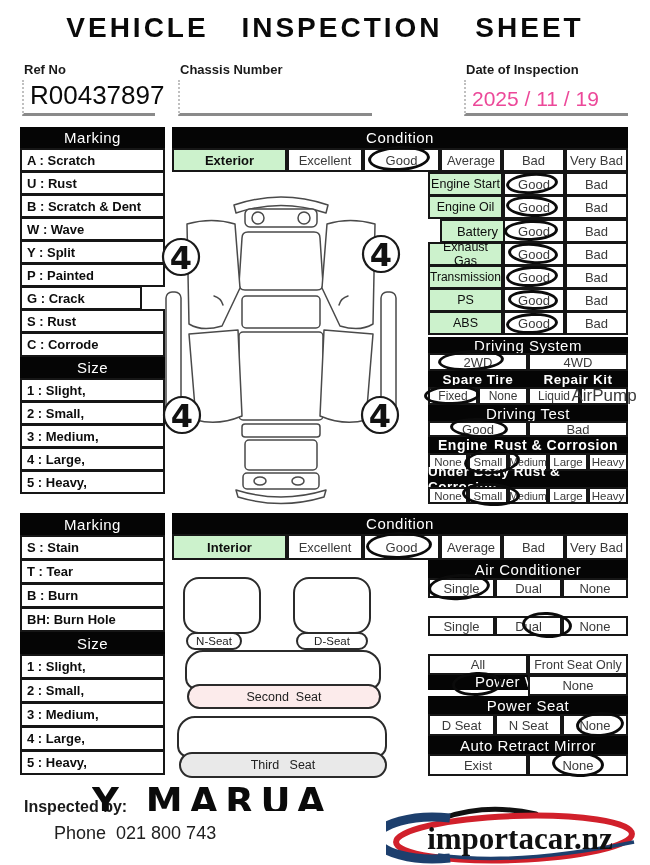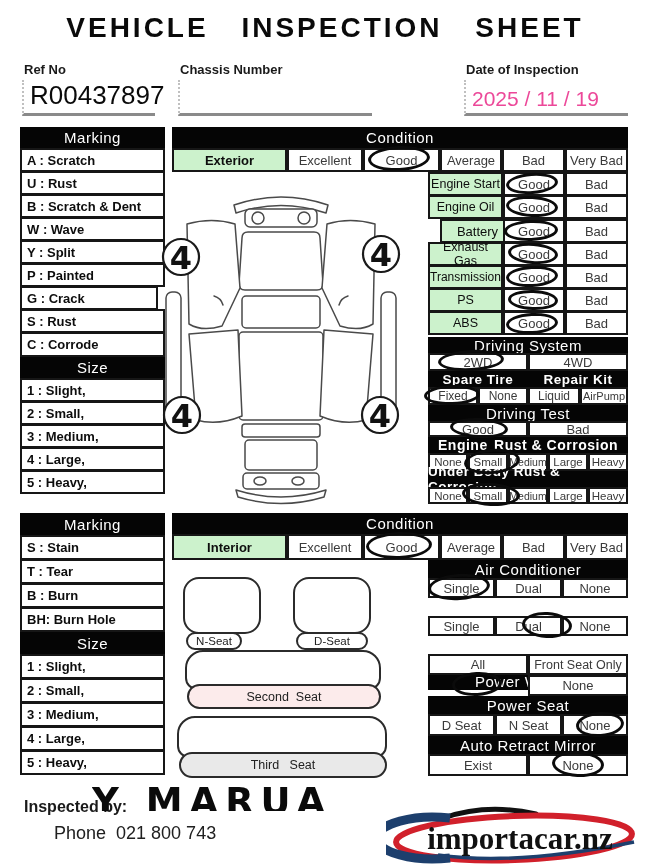--- a/index.html
+++ b/index.html
@@ -11,21 +11,21 @@
   .fl{font-size:13px;font-weight:700;color:#1a1a1a}
   .fbox{border-left:2px dotted #c0c0c0;border-bottom:3px solid #8a8a8a;background:#fff;
         display:flex;align-items:flex-end;padding:0 0 2px 6px}
   .hd{background:#050505;color:#fff;display:flex;align-items:center;justify-content:center;
       font-size:15px;letter-spacing:.5px}
   .hd.split{justify-content:space-between;padding:0 10px;font-weight:700;font-size:14px}
   .cell{background:#fff;border:2px solid #161616;display:flex;align-items:center;
         justify-content:center;font-size:13px;color:#3a3a3a;text-align:center}
   .green{background:#ccf2cc;color:#0d0d0d}
   .bold{font-weight:700;color:#0d0d0d}
-  .sm{font-size:11px}
+  .sm{font-size:17px}
   .lrow{background:#fff;border:2px solid #161616;display:flex;align-items:center;
         padding-left:5px;font-size:13px;font-weight:600;color:#0d0d0d;white-space:pre}
   .circ{border:3px solid #0b0b0b;border-radius:50%;background:transparent}
   .seatback{background:#fff;border:2px solid #2b2b2b}
   .seatlbl{background:#fff;border:2px solid #2b2b2b;display:flex;align-items:center;
            justify-content:center;font-size:11.5px;color:#222;white-space:pre}
   .sig{font-family:"DejaVu Sans",sans-serif;font-weight:700;font-size:37px;letter-spacing:7px;
        line-height:42px;transform:rotate(-1deg);color:#0a0a0a}
   .phone{font-size:18px;font-weight:500;color:#202020;white-space:pre}
 </style>
@@ -49,21 +49,21 @@
     <span style="font-size:21px;color:#ec4899">2025 / 11 / 19</span>
   </div>
 
   <div class="a hd" style="left:20px;top:127px;width:145px;height:21px">Marking</div>
   <div class="a lrow" style="left:20px;top:148px;width:145px;height:24px">A : Scratch</div>
   <div class="a lrow" style="left:20px;top:171px;width:145px;height:24px">U : Rust</div>
   <div class="a lrow" style="left:20px;top:194px;width:145px;height:24px">B : Scratch &amp; Dent</div>
   <div class="a lrow" style="left:20px;top:240px;width:145px;height:24px">Y : Split</div>
   <div class="a lrow" style="left:20px;top:217px;width:145px;height:24px">W : Wave</div>
   <div class="a lrow" style="left:20px;top:263px;width:145px;height:24px">P : Painted</div>
-  <div class="a lrow" style="left:20px;top:286px;width:138px;height:24px">G : Crack</div>
+  <div class="a lrow" style="left:20px;top:286px;width:122px;height:24px">G : Crack</div>
   <div class="a lrow" style="left:20px;top:309px;width:145px;height:24px">S : Rust</div>
   <div class="a lrow" style="left:20px;top:332px;width:145px;height:25px">C : Corrode</div>
   <div class="a hd" style="left:20px;top:357px;width:145px;height:21px">Size</div>
   <div class="a lrow" style="left:20px;top:378px;width:145px;height:24px">1 : Slight,</div>
   <div class="a lrow" style="left:20px;top:401px;width:145px;height:24px">2 : Small,</div>
   <div class="a lrow" style="left:20px;top:424px;width:145px;height:24px">3 : Medium,</div>
   <div class="a lrow" style="left:20px;top:447px;width:145px;height:24px">4 : Large,</div>
   <div class="a lrow" style="left:20px;top:470px;width:145px;height:24px">5 : Heavy,</div>
 
   <div class="a hd" style="left:172px;top:127px;width:456px;height:21px">Condition</div>

